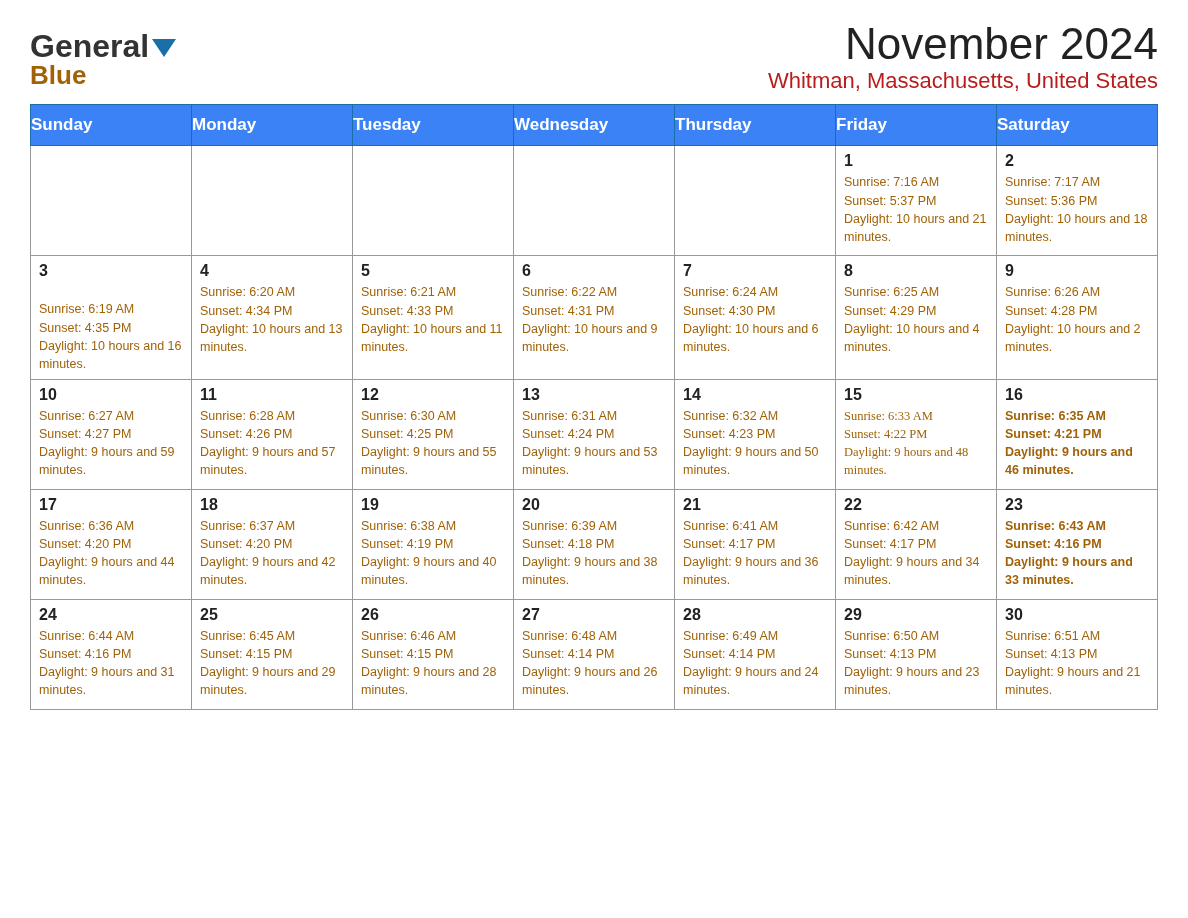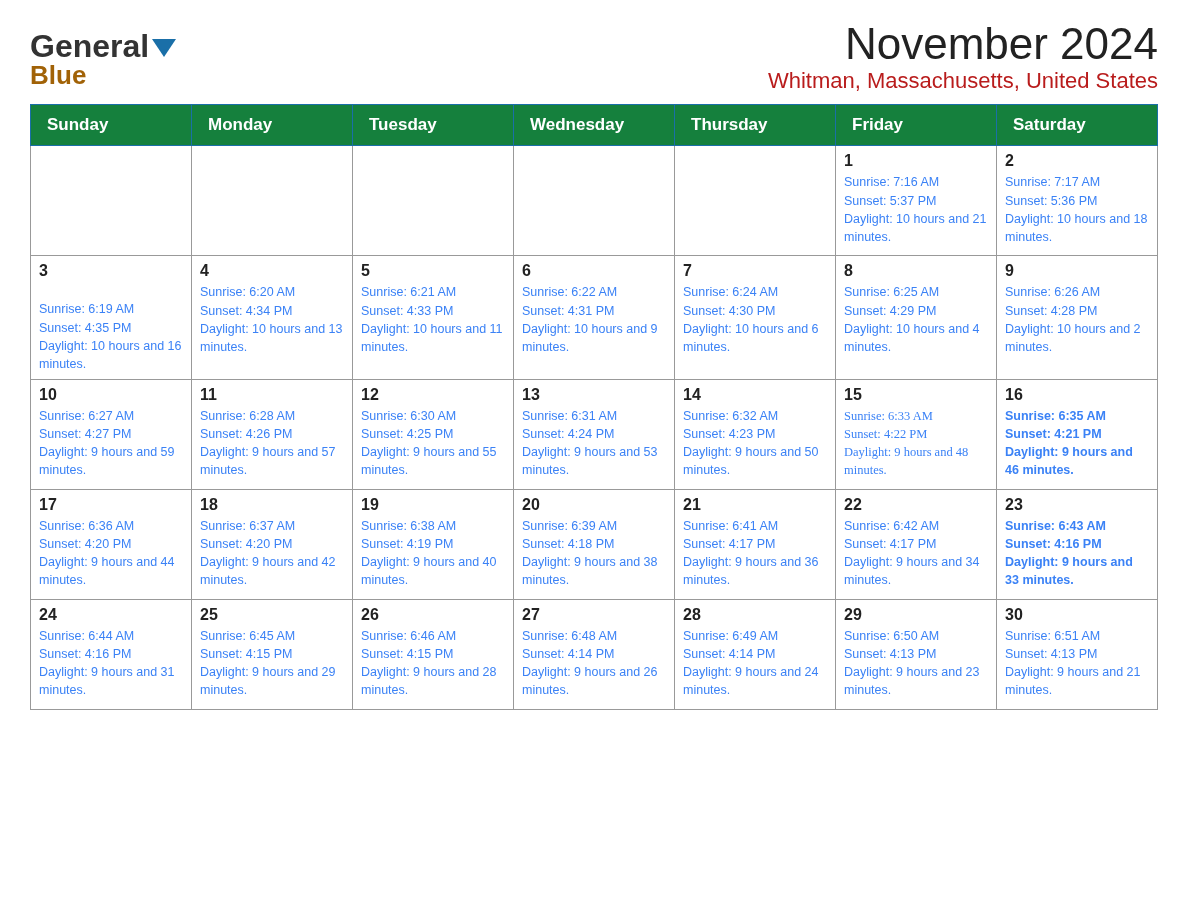--- a/index.html
+++ b/index.html
@@ -58,25 +58,25 @@
     .location-title {
       font-size: 22px;
       color: #b91c1c;
     }
     .calendar {
       width: 100%;
       border-collapse: collapse;
       margin-top: 8px;
     }
     .calendar thead th {
-      background-color: #15803d;
+      background-color: #3b82f6;
       color: #fff;
       font-size: 17px;
       font-weight: 600;
-      padding: 10px 16px;
+      padding: 10px 0;
       text-align: left;
       border: 1px solid #1a6fa8;
     }
     .calendar tbody td {
       border: 1px solid #999;
       vertical-align: top;
       padding: 6px 8px;
       width: 14.28%;
       min-height: 100px;
       height: 110px;
@@ -84,21 +84,21 @@
       color: #222;
     }
     .day-number {
       font-size: 16px;
       font-weight: 600;
       margin-bottom: 3px;
       color: #222;
     }
     .day-info {
       font-size: 12.5px;
-      color: #3b82f6;
+      color: #a16207;
       line-height: 1.45;
     }
     .empty-cell {
       background: #fff;
     }
     .week-row td {
       border-top: 2px solid #1a6fa8;
     }
   </style>
 </head>

